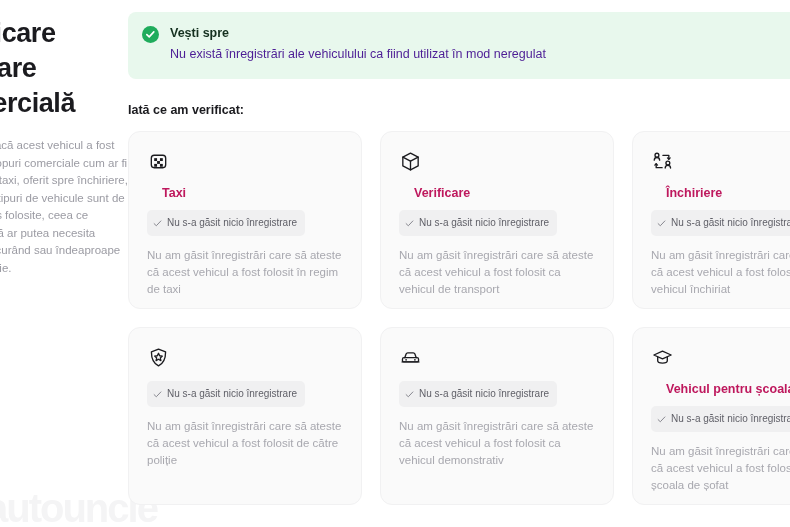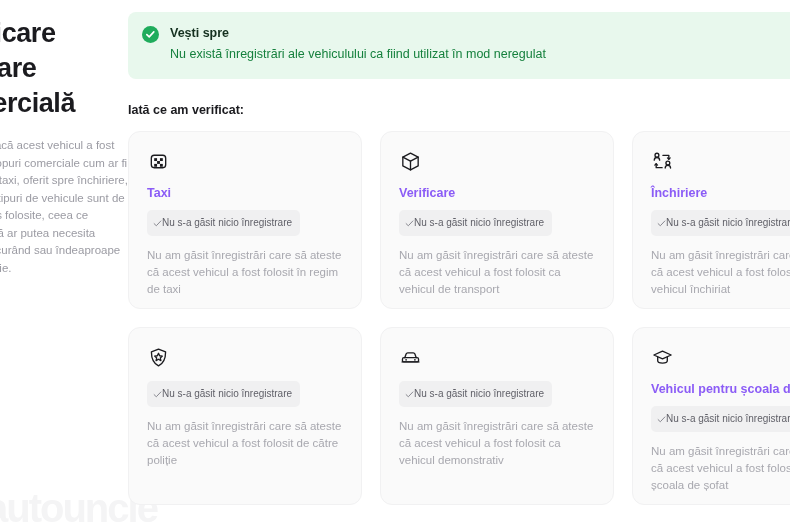--- a/index.html
+++ b/index.html
@@ -82,21 +82,21 @@
   .banner-texts { padding-top: 0px; }
   .banner-title {
     font-size: 12.5px;
     font-weight: bold;
     color: #14301f;
     line-height: 17px;
     margin-bottom: 4px;
   }
   .banner-desc {
     font-size: 12.5px;
-    color: #15803d;
+    color: #4c1d95;
     line-height: 17px;
   }
 
   
   .section-heading {
     font-size: 12.5px;
     font-weight: bold;
     color: #1b1b1f;
     margin-top: 24px;
     margin-bottom: 14px;
@@ -116,28 +116,30 @@
     height: 178px;
   }
   .card-icon {
     color: #1b1b1f;
     height: 24px;
     margin-bottom: 11px;
   }
   .card-title {
     font-size: 12.5px;
     font-weight: bold;
-    color: #8b5cf6;
+    color: #be185d;
     line-height: 16px;
     margin-bottom: 9px;
     white-space: nowrap;
+    margin-left: 15px;
   }
   .badge {
     display: inline-flex;
     align-items: center;
+    gap: 5px;
     background: #f0f0f1;
     border-radius: 5px;
     padding: 4px 8px 4px 6px;
     margin-bottom: 11px;
     white-space: nowrap;
   }
   .badge-check { color: #85858d; flex: 0 0 auto; }
   .badge-text {
     font-size: 10px;
     color: #5f5f67;

